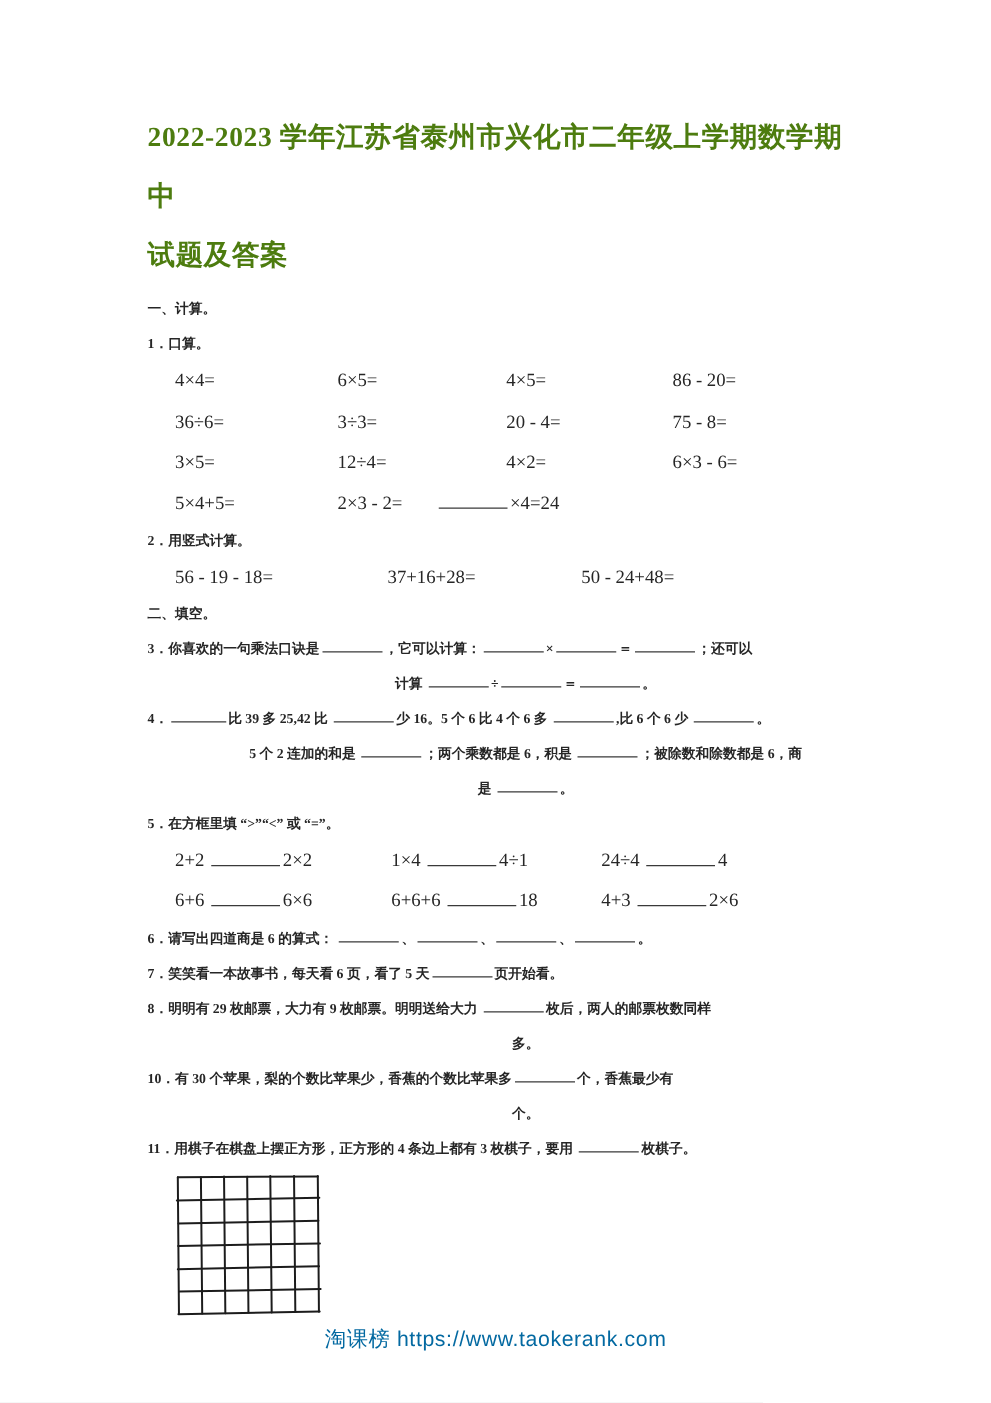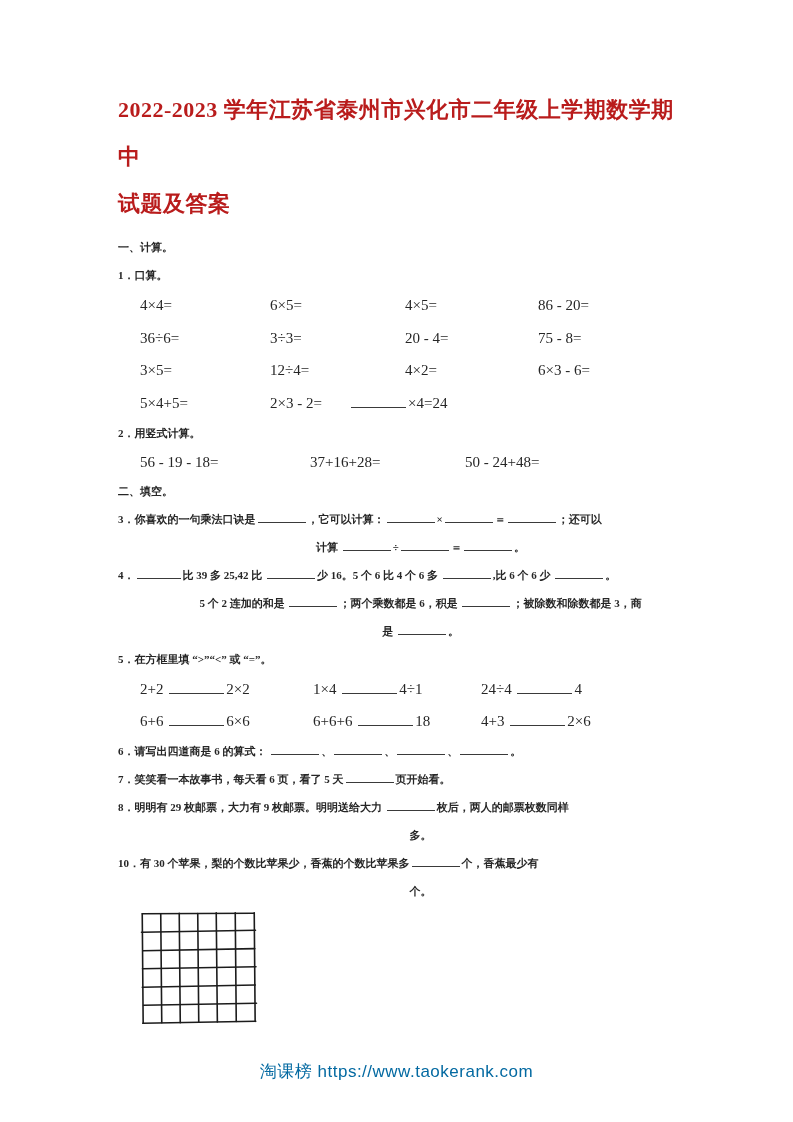--- a/index.html
+++ b/index.html
@@ -7,21 +7,21 @@
     position:relative;
     width:793px;height:1122px;
     background:#ffffff;
     margin:0 auto;
     font-family:"Liberation Serif","DejaVu Serif",serif;
     color:#262626;
     overflow:hidden;
   }
   .content{padding:86px 108px 0 118px;}
   .title-line{
-    font-size:22px;font-weight:700;line-height:47px;color:#b91c1c;
+    font-size:22px;font-weight:700;line-height:47px;color:#4d7c0f;
     letter-spacing:.5px;
   }
   .title-block{margin-bottom:6px;}
   .line{font-size:11px;line-height:28px;white-space:nowrap;font-weight:bold;}
   .indent{margin-left:38px;text-align:center;}
   .oral-grid{
     display:grid;grid-template-columns:130px 135px 133px 1fr;
     margin-left:22px;font-size:15px;line-height:32.5px;
   }
   .vert-grid{
@@ -85,21 +85,21 @@
       <span>37+16+28=</span>
       <span>50 - 24+48=</span>
     </div>
 
     <div class="line">二、填空。</div>
 
     <div class="line"><span>3．</span><span>你喜欢的一句乘法口诀是</span><span class="blank"></span><span>，它可以计算：</span><span class="blank"></span><span>×</span><span class="blank"></span><span>＝</span><span class="blank"></span><span>；还可以</span></div>
     <div class="line indent"><span>计算</span> <span class="blank"></span><span>÷</span><span class="blank"></span><span>＝</span><span class="blank"></span><span>。</span></div>
 
     <div class="line"><span>4．</span><span class="blank blank-sm"></span><span>比 39 多 25,42 比</span> <span class="blank"></span><span>少 16。5 个 6 比 4 个 6 多</span> <span class="blank"></span><span>,比 6 个 6 少</span> <span class="blank"></span><span>。</span></div>
-    <div class="line indent"><span>5 个 2 连加的和是</span> <span class="blank"></span><span>；两个乘数都是 6，积是</span> <span class="blank"></span><span>；被除数和除数都是 3，商</span></div>
+    <div class="line indent"><span>5 个 2 连加的和是</span> <span class="blank"></span><span>；两个乘数都是 6，积是</span> <span class="blank"></span><span>；被除数和除数都是 6，商</span></div>
     <div class="line indent"><span>是</span> <span class="blank"></span><span>。</span></div>
 
     <div class="line">5．在方框里填 “&gt;”“&lt;” 或 “=”。</div>
     <div class="q5-grid">
       <span><span>2+2</span> <span class="blank blank-lg"></span><span>2×2</span></span>
       <span><span>1×4</span> <span class="blank blank-lg"></span><span>4÷1</span></span>
       <span><span>24÷4</span> <span class="blank blank-lg"></span><span>4</span></span>
     </div>
     <div class="q5-grid">
       <span><span>6+6</span> <span class="blank blank-lg"></span><span>6×6</span></span>
@@ -111,20 +111,21 @@
 
     <div class="line"><span>7．</span><span>笑笑看一本故事书，每天看 6 页，看了 5 天</span><span class="blank"></span><span>页开始看。</span></div>
 
     <div class="line"><span>8．</span><span>明明有 29 枚邮票，大力有 9 枚邮票。明明送给大力</span> <span class="blank"></span><span>枚后，两人的邮票枚数同样</span></div>
     <div class="line indent">多。</div>
 
 
     <div class="line"><span>10．</span><span>有 30 个苹果，梨的个数比苹果少，香蕉的个数比苹果多</span><span class="blank"></span><span>个，香蕉最少有</span></div>
     <div class="line indent">个。</div>
 
+    <div class="line"><span>11．</span><span>用棋子在棋盘上摆正方形，正方形的 4 条边上都有 3 枚棋子，要用</span> <span class="blank"></span><span>枚棋子。</span></div>
 
     <div class="figure">
       <svg width="120" height="114" viewBox="0 0 120 114">
         <g stroke="#1c1c1c" stroke-width="1.6" stroke-linecap="round" fill="none" transform="rotate(-0.8 60 57)">
           <path d="M3,2 L115,3"></path>
           <path d="M2,20.5 L116,20"></path>
           <path d="M3,39 L115,38.4"></path>
           <path d="M2.5,57 L116,56.5"></path>
           <path d="M2,75.5 L115,74.8"></path>
           <path d="M3,93.5 L116,93"></path>

